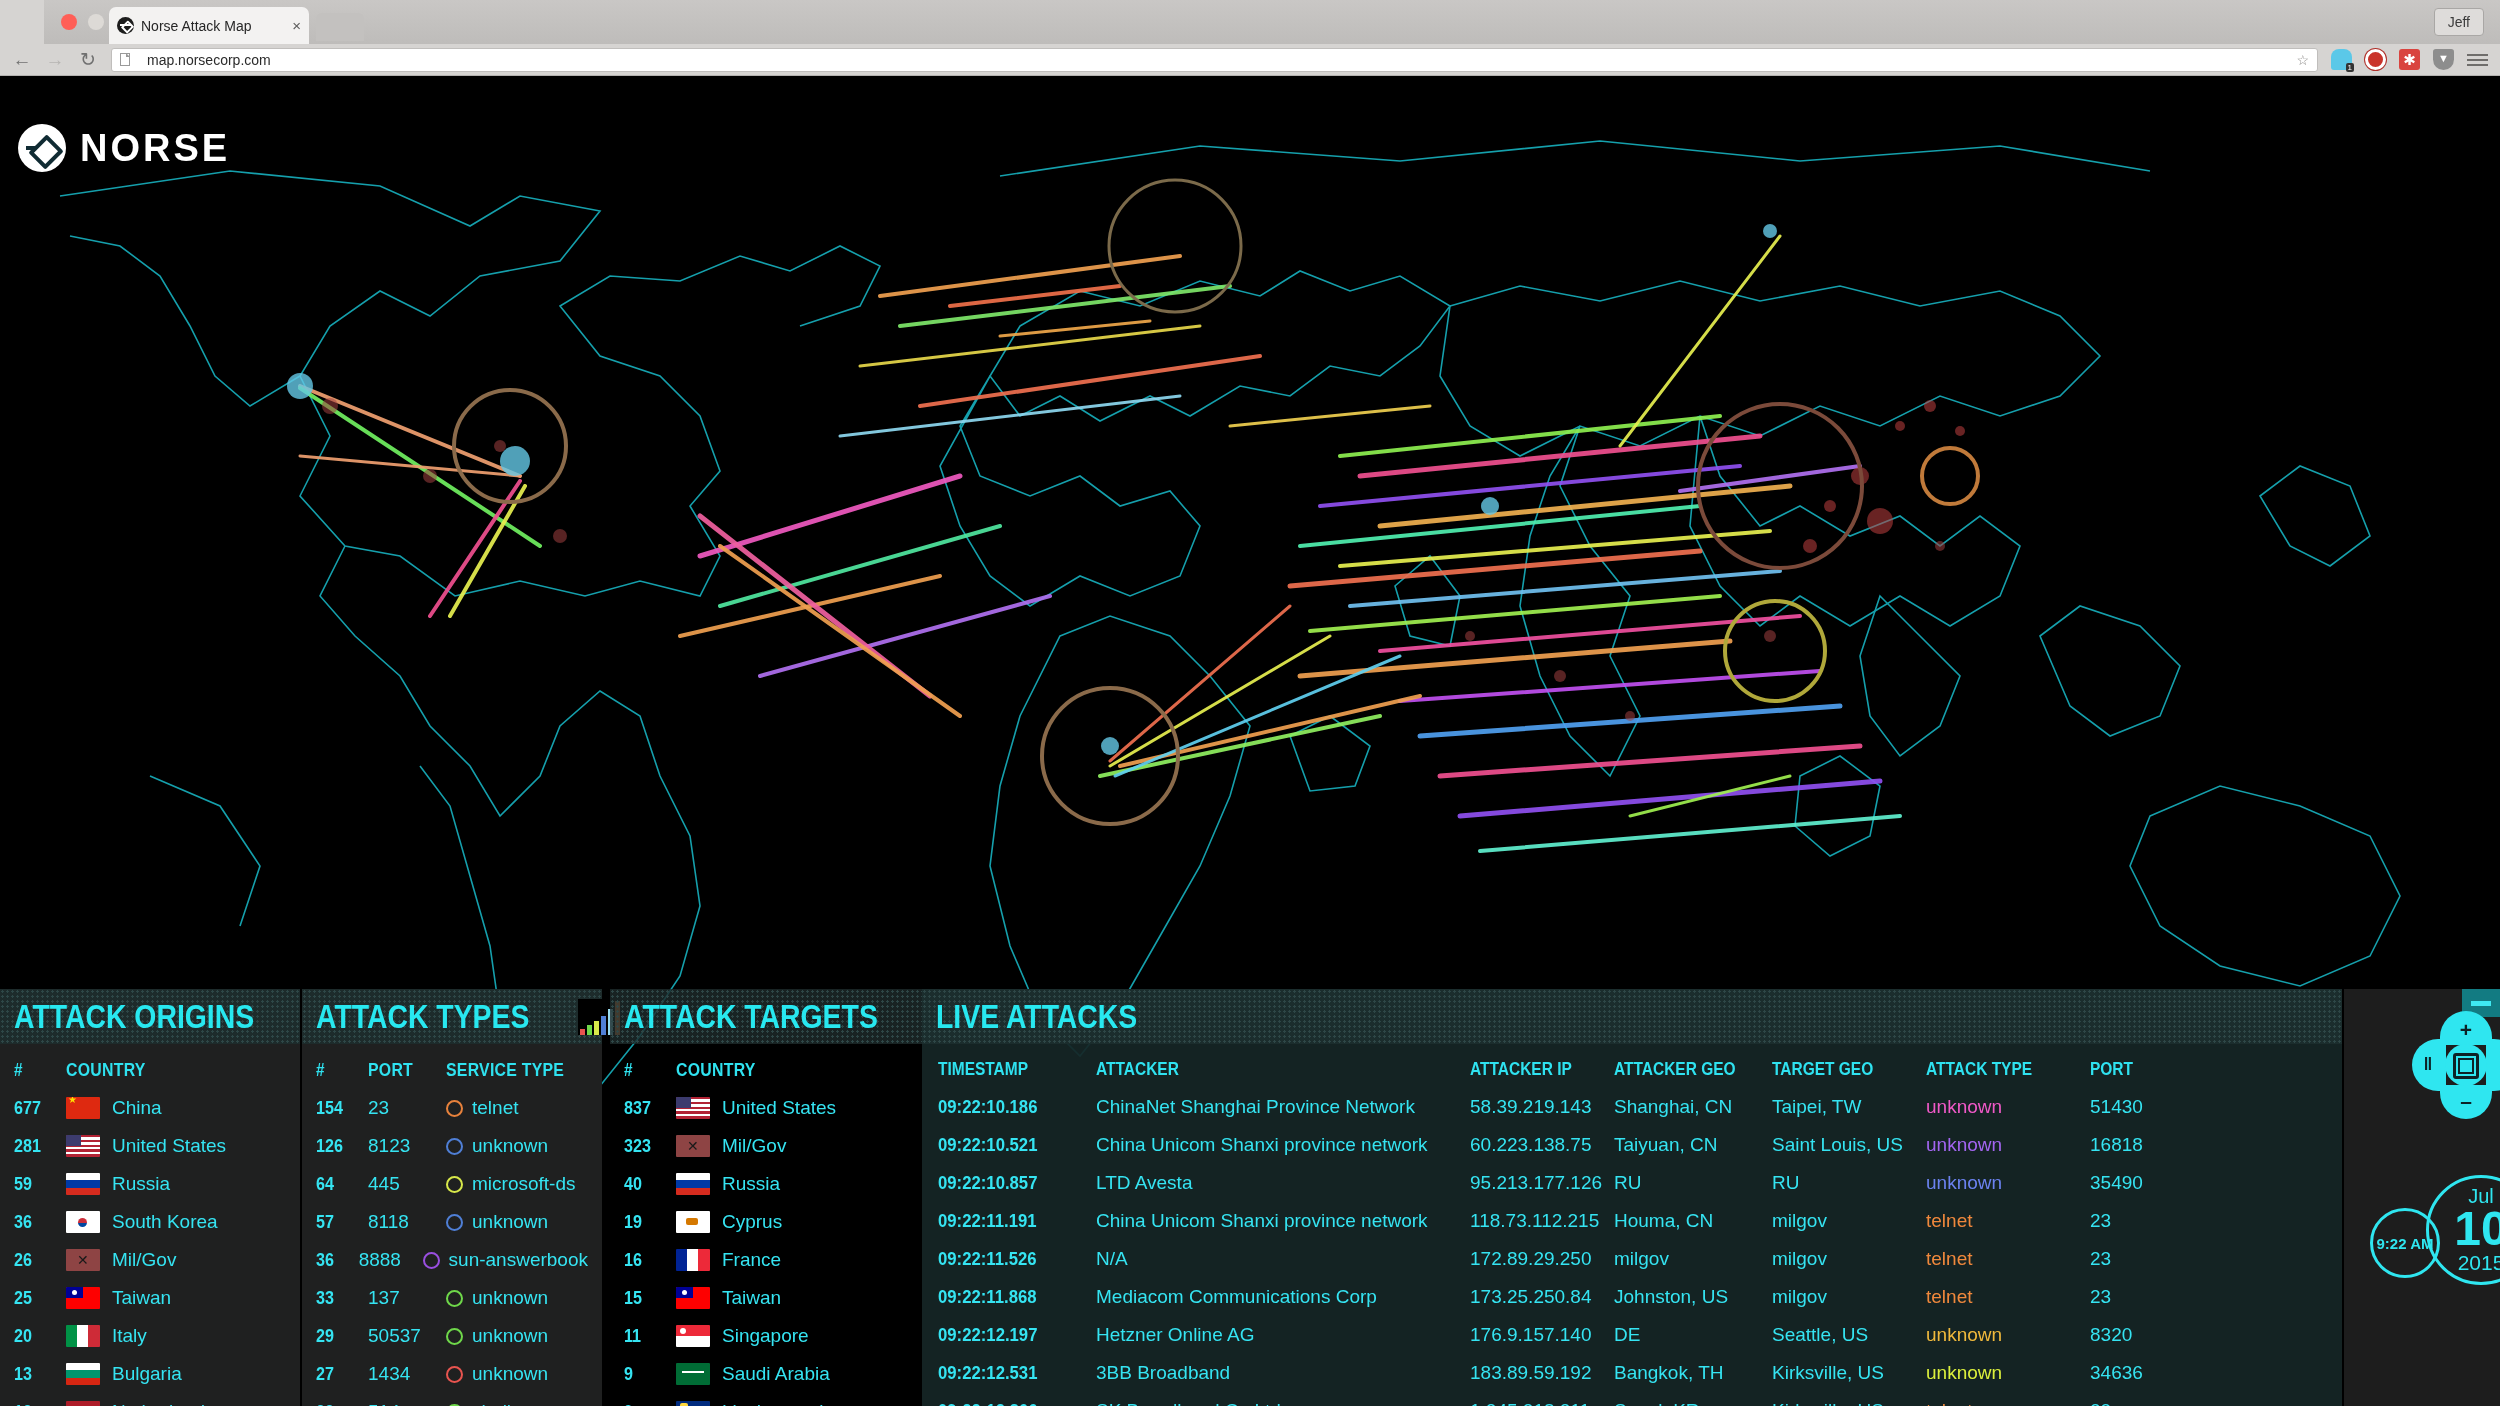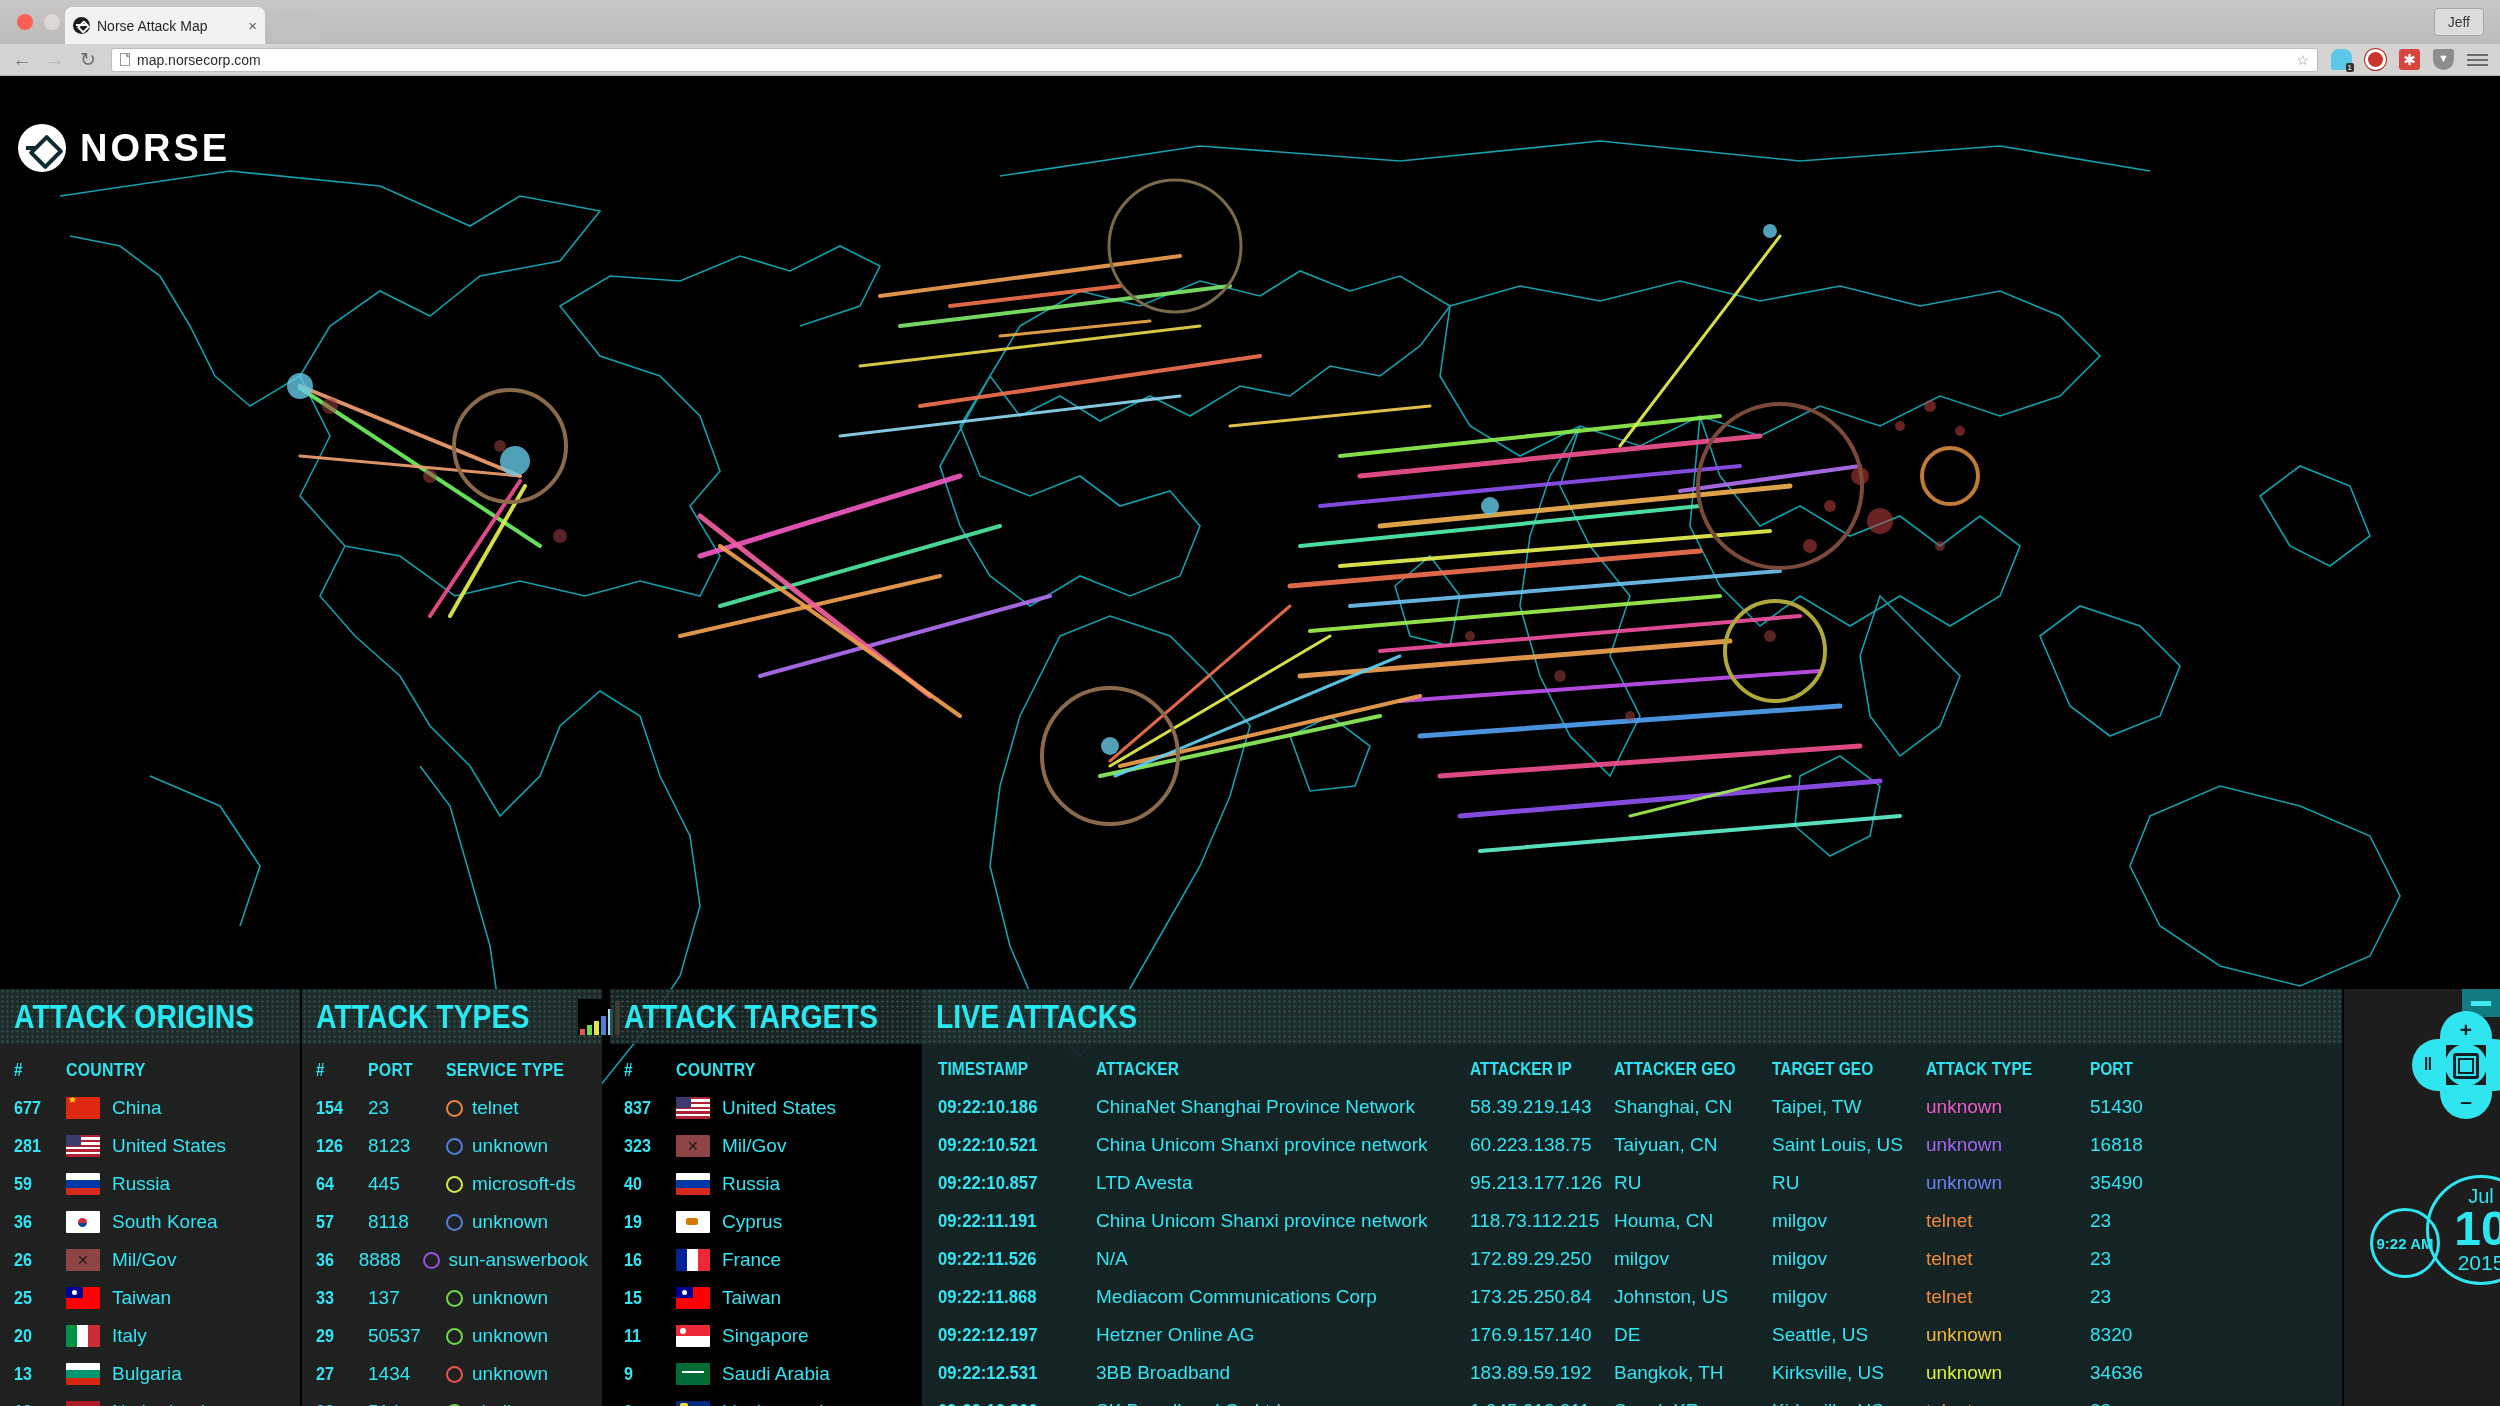--- a/index.html
+++ b/index.html
@@ -1,21 +1,21 @@
 <!DOCTYPE html>
 <html><head>
 <meta charset="utf-8">
 <style>
   * { margin:0; padding:0; box-sizing:border-box; }
   html,body { width:2500px; height:1406px; overflow:hidden; background:#000; }
   body { font-family:"Liberation Sans", sans-serif; }
 
   
   #browser { width:2500px; height:76px; background:#d6d4d2; position:relative; }
-  #tabstrip { height:44px; position:relative; background:linear-gradient(#c9c7c5,#bebcba); }
+  #tabstrip { height:44px; position:relative; background:linear-gradient(#c9c7c5,#bebcba);margin-left:44px; }
   .traffic { position:absolute; top:14px; display:flex; gap:11px; left:17px; }
   .tl { width:16px; height:16px; border-radius:50%; }
   .tl.red{background:#ff5f57;} .tl.yel{background:#dddad6;} .tl.grn{background:#28c840;}
   #tab { position:absolute; left:65px; top:7px; width:200px; height:37px;
          background:#f3f2f1; border-radius:7px 7px 0 0; display:flex; align-items:center;
          padding:0 8px; gap:7px; }
   #tab-fav { width:17px; height:17px; border-radius:50%; background:#1d1d1d; position:relative; flex:none; }
   #tab-fav::before{content:"";position:absolute;left:3px;top:7px;width:11px;height:2px;background:#fff;}
   #tab-fav::after{content:"";position:absolute;left:6px;top:5px;width:5px;height:6px;
       border:2px solid #fff;transform:rotate(45deg);border-radius:1px;}
@@ -25,21 +25,21 @@
   #tab-new { position:absolute; left:272px; top:13px; width:48px; height:28px;
              background:#c3c1bf; border-radius:6px 6px 0 0; }
   #profile { position:absolute; right:16px; top:8px; padding:5px 13px; font-size:14px;
              color:#3c3c3c; border:1px solid #a9a7a5; border-radius:4px; background:#dedcda; }
 
   #urlbar { height:32px; display:flex; align-items:center; padding:0 12px; gap:13px;
             background:#d6d4d2; border-bottom:1px solid #b4b2b0; }
   .navbtn { font-size:19px; color:#707070; width:20px; text-align:center; }
   .navbtn.dim { color:#b6b4b2; }
   #omnibox { flex:1; height:24px; background:#fff; border:1px solid #c0bebc; border-radius:3px;
-             display:flex; align-items:center; padding:0 8px; gap:7px; }
+             display:flex; align-items:center; padding:0 8px; gap:17px; }
   #page-icon { width:10px; height:13px; border:1px solid #9a9a9a; background:#fff; position:relative; flex:none;}
   #page-icon::after{content:"";position:absolute;right:-1px;top:-1px;border-left:4px solid #9a9a9a;border-top:4px solid transparent;}
   #url-text { font-size:14px; color:#2b2b2b; flex:1; }
   #star { font-size:14px; color:#8d8b89; }
   .ext { width:21px; height:21px; position:relative; flex:none; }
   .ext-badge { position:absolute; right:-2px; bottom:-2px; font-size:8px; color:#fff;
                background:#333; padding:0 2px; border-radius:2px; line-height:9px; }
   #ghost { border-radius:8px 8px 3px 3px; background:#5bc8e8; }
   #adblock { border-radius:50%; background:#c9342b; border:3px solid #fff; box-shadow:0 0 0 1px #b0302a;}
   #asterisk { background:#d9443f; border-radius:3px; color:#fff; font-size:15px; text-align:center; line-height:21px;}

